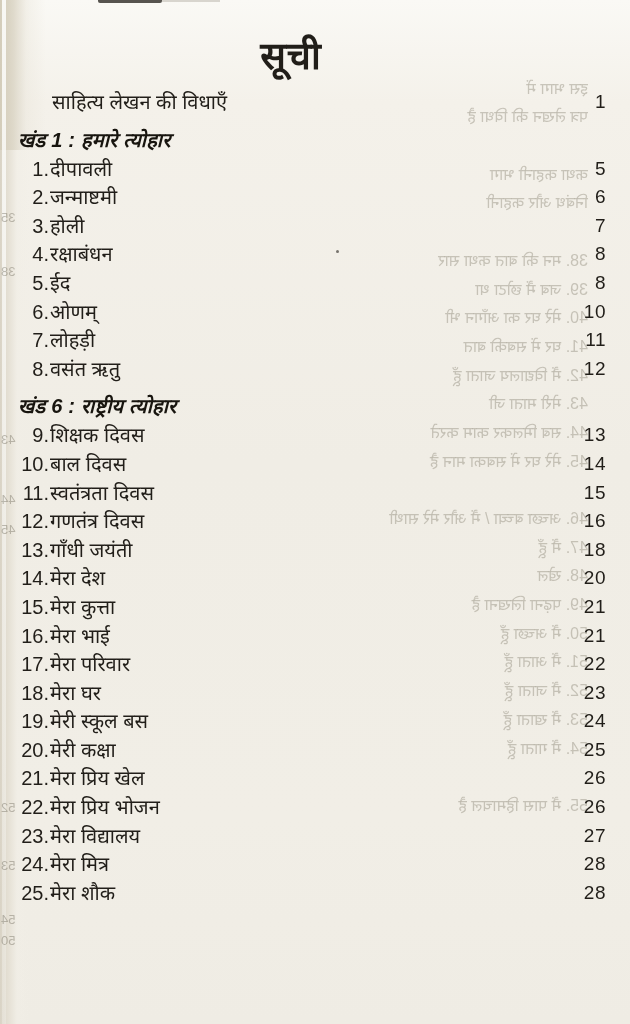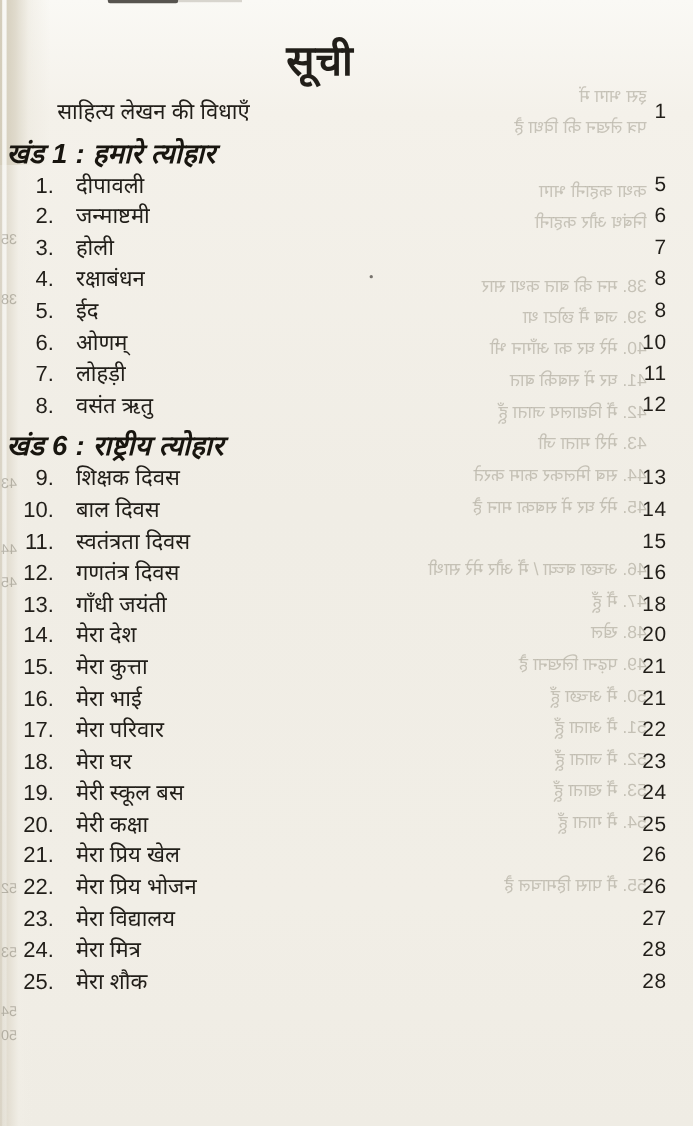--- a/index.html
+++ b/index.html
@@ -64,29 +64,29 @@
     margin: 0; height: 60px; line-height: 56px;
     text-align: center; transform: translateX(-24px);
     font-size: 38px; font-weight: 700; letter-spacing: 1px;
   }
   .row {
     display: flex; align-items: center;
     line-height: 28.6px; font-size: 20px;
     padding-right: 24px;
   }
   .row .num { flex: none; width: 49px; text-align: right; }
-  .row .label { margin-left: 20px; }
+  .row .label { margin-left: 1px; }
   .row.intro .label { margin-left: 3px; }
   .row .page-num {
     margin-left: auto; min-width: 26px; text-align: right;
     font-size: 19px; letter-spacing: 0.5px;
   }
   .section-header {
-    margin-top: 8px; line-height: 30px; padding-left: 6px;
-    font-size: 25px; font-weight: 700; font-style: italic;
+    margin-top: 8px; line-height: 30px; padding-left: 18px;
+    font-size: 20px; font-weight: 700; font-style: italic;
     color: #18150f; letter-spacing: 0.2px;
   }
 </style>
 </head>
 <body>
 
 <div class="page">
   <div class="left-band"></div>
   <div class="top-artifact"></div>
   <div class="speck" style="left:336px; top:250px;"></div>

